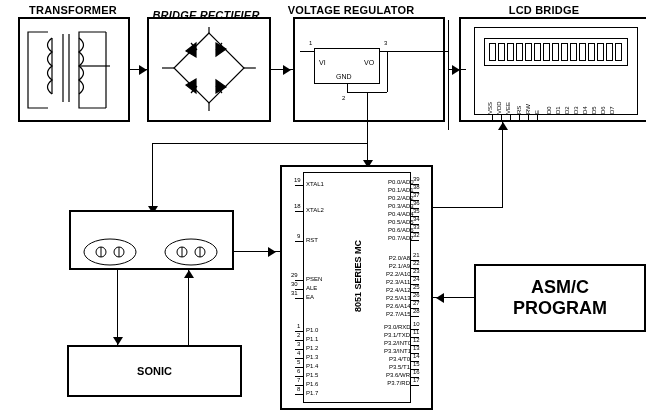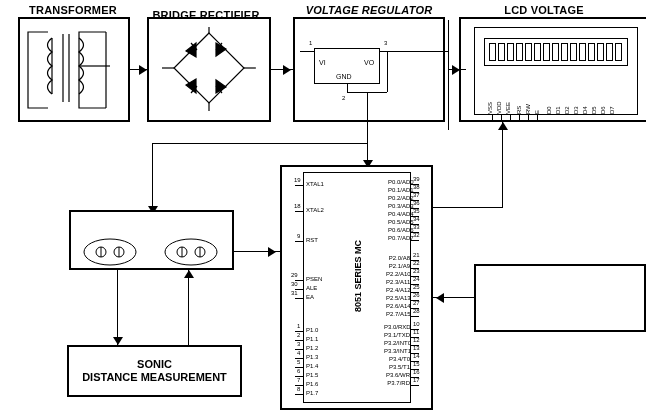--- a/index.html
+++ b/index.html
@@ -82,21 +82,21 @@
         <path d="M57 44 L88 44"></path>
         <path d="M57 72 L57 86 L84 86"></path>
         <path d="M84 10 L84 86"></path>
       </g>
     </svg>
   </div>
 
   <div class="wire h" style="left:118px;top:69px;width:17px;"></div>
   <div class="arrow arr-r" style="left:127px;top:65px;"></div>
 
-  <div class="title" style="left:130px;top:9px;width:128px;">BRIDGE RECTIFIER</div>
+  <div class="title" style="left:130px;top:9px;width:128px;font-style:italic;">BRIDGE RECTIFIER</div>
   <div class="box" style="left:135px;top:17px;width:124px;height:105px;"></div>
   <div style="position:absolute;left:148px;top:27px;">
     <svg width="98" height="86" viewBox="0 0 98 86">
       <g stroke="#000" fill="none" stroke-width="1.2">
         <path d="M49 6 L14 41 L49 76 L84 41 Z"></path>
 
         <path d="M26 24 l10 -8 l0 14 Z" fill="#000"></path>
         <path d="M31 16 l6 7"></path>
 
         <path d="M66 22 l-10 -6 l0 13 Z" fill="#000"></path>
@@ -112,38 +112,38 @@
         <path d="M49 76 L49 84"></path>
         <path d="M14 41 L2 41"></path>
         <path d="M84 41 L96 41"></path>
       </g>
     </svg>
   </div>
 
   <div class="wire h" style="left:259px;top:69px;width:22px;"></div>
   <div class="arrow arr-r" style="left:271px;top:65px;"></div>
 
-  <div class="title" style="left:274px;top:4px;width:166px;font-style:italic;">VOLTAGE REGULATOR</div>
+  <div class="title" style="left:256px;top:4px;width:166px;">VOLTAGE REGULATOR</div>
   <div class="box" style="left:281px;top:17px;width:152px;height:105px;"></div>
 
   <div class="box thin" style="left:302px;top:48px;width:66px;height:36px;"></div>
   <div class="vreg-lbl" style="left:307px;top:59px;">VI</div>
   <div class="vreg-lbl" style="left:352px;top:59px;">VO</div>
   <div class="vreg-lbl" style="left:324px;top:73px;">GND</div>
   <div class="small-num" style="left:297px;top:40px;">1</div>
   <div class="small-num" style="left:372px;top:40px;">3</div>
   <div class="small-num" style="left:330px;top:95px;">2</div>
 
   <div class="wire h" style="left:288px;top:51px;width:14px;"></div>
   <div class="wire h" style="left:368px;top:51px;width:12px;"></div>
   <div class="wire v" style="left:335px;top:84px;height:8px;"></div>
   <div class="wire h" style="left:335px;top:92px;width:40px;"></div>
   <div class="wire v" style="left:375px;top:51px;height:41px;"></div>
 
-  <div class="title" style="left:447px;top:4px;width:170px;">LCD VOLTAGE</div>
+  <div class="title" style="left:447px;top:4px;width:170px;">LCD BRIDGE</div>
   <div class="box" style="left:447px;top:17px;width:193px;height:105px;"></div>
   <div class="box thin" style="left:462px;top:27px;width:164px;height:88px;"></div>
 
   <div class="box thin" style="left:472px;top:38px;width:144px;height:28px;"></div>
   <div>
     <div class="lcdcell" style="left:477px;top:43px;width:7px;height:18px;"></div>
     <div class="lcdcell" style="left:486px;top:43px;width:7px;height:18px;"></div>
     <div class="lcdcell" style="left:495px;top:43px;width:7px;height:18px;"></div>
     <div class="lcdcell" style="left:504px;top:43px;width:7px;height:18px;"></div>
     <div class="lcdcell" style="left:513px;top:43px;width:7px;height:18px;"></div>
@@ -387,20 +387,23 @@
   <div class="arrow arr-r" style="left:256px;top:247px;"></div>
 
   <div class="wire v" style="left:105px;top:270px;height:75px;"></div>
   <div class="arrow arr-d" style="left:101px;top:337px;"></div>
   <div class="wire v" style="left:176px;top:270px;height:75px;"></div>
   <div class="arrow arr-u" style="left:172px;top:270px;"></div>
 
   <div class="box" style="left:55px;top:345px;width:175px;height:52px;"></div>
   <div class="ctr-label" style="left:55px;top:345px;width:175px;height:52px;font-size:11px;flex-direction:column;">
     <span>SONIC</span>
-    <span>DISTANCE MEASUREMENT</span>
   </div>
 
   <div class="box" style="left:462px;top:264px;width:172px;height:68px;"></div>
+  <div class="ctr-label" style="left:462px;top:264px;width:172px;height:68px;font-size:18px;flex-direction:column;">
+    <span>ASM/C</span>
+    <span>PROGRAM</span>
+  </div>
   <div class="wire h" style="left:421px;top:297px;width:41px;"></div>
   <div class="arrow arr-l" style="left:424px;top:293px;"></div>
 
 </div>
 
 </body></html>

